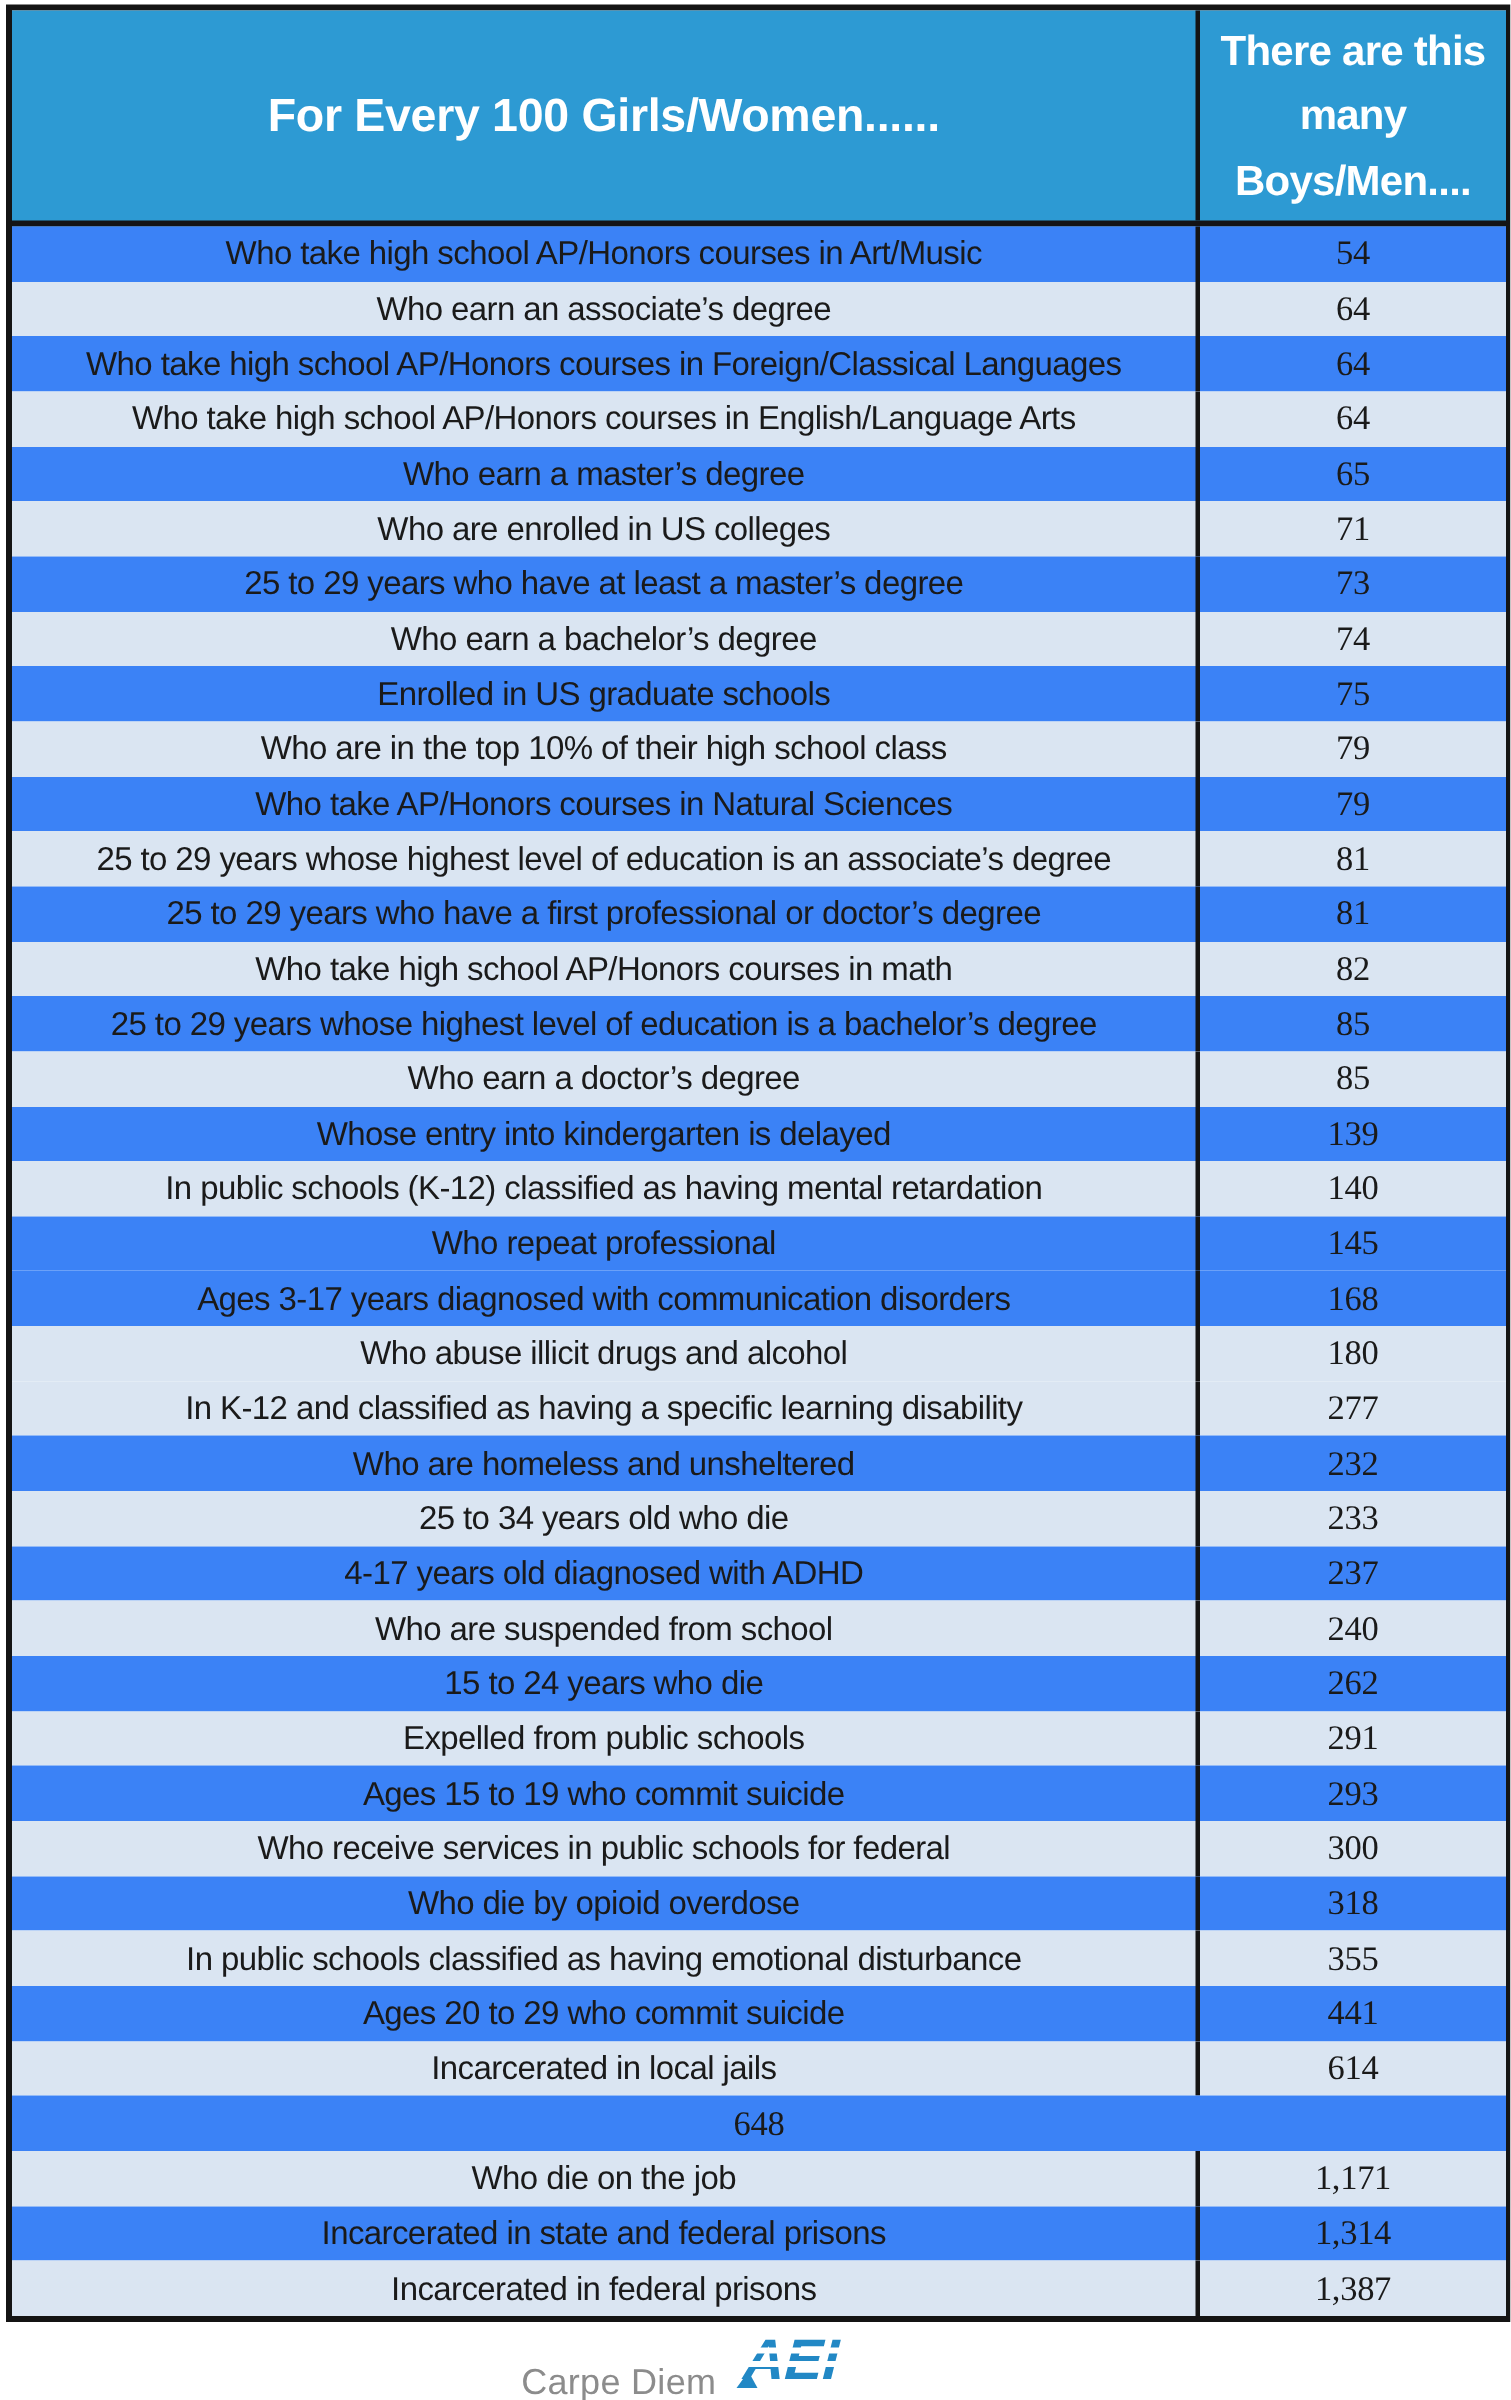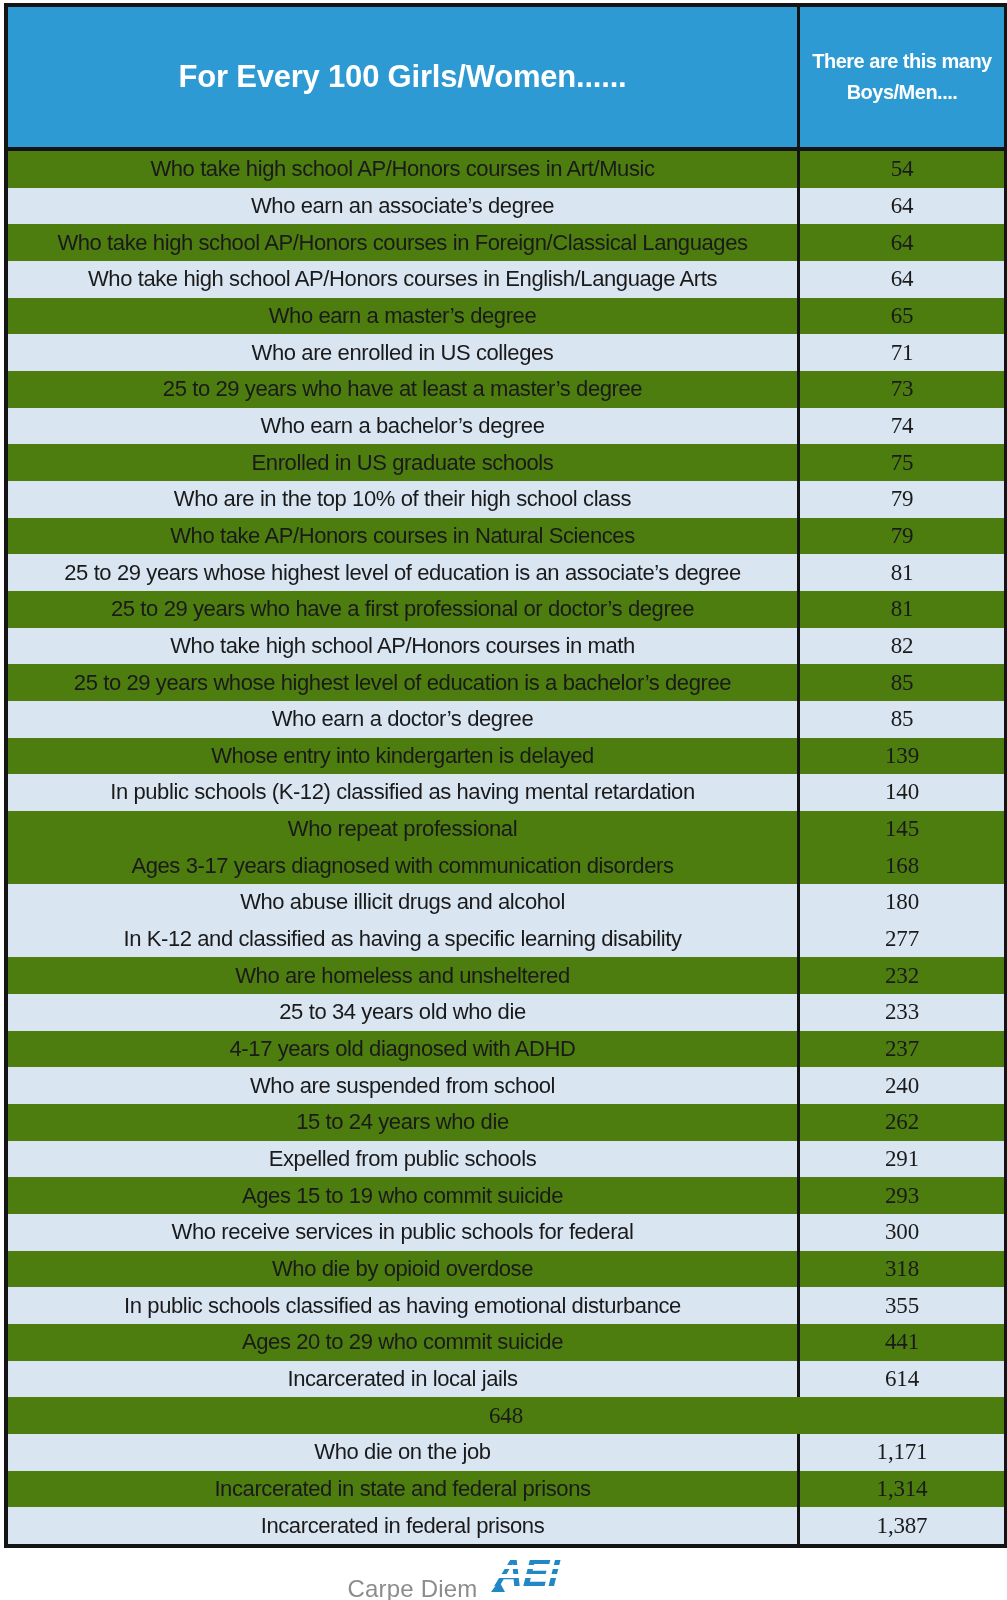--- a/index.html
+++ b/index.html
@@ -30,25 +30,25 @@
   .header-left{
     flex:0 0 792px;box-sizing:border-box;
     border-right:3px solid var(--border);
     display:flex;align-items:center;justify-content:center;
     color:var(--header-text);font-size:31px;font-weight:bold;
     letter-spacing:-0.2px;
   }
   .header-right{
     flex:1;display:flex;align-items:center;justify-content:center;
     text-align:center;color:var(--header-text);
-    font-size:20px;font-weight:bold;line-height:1.55;
+    font-size:28px;font-weight:bold;line-height:1.55;
     letter-spacing:-0.5px;padding:0 2px;
   }
   .tbody{height:1393px;display:flex;flex-direction:column;}
-  .row{display:flex;flex:1;background:#4d7c0f;}
+  .row{display:flex;flex:1;background:#3b82f6;}
   .row.shaded{background:var(--shaded-bg);}
   .cell{display:flex;align-items:center;justify-content:center;color:var(--text);}
   .cell.label{
     flex:0 0 792px;box-sizing:border-box;
     border-right:3px solid var(--border);
     font-size:22px;letter-spacing:-0.4px;white-space:nowrap;
     overflow:hidden;
   }
   .cell.value{flex:1;font-size:23px;letter-spacing:-0.2px;font-family:Liberation Serif, serif;}
   .footer{

